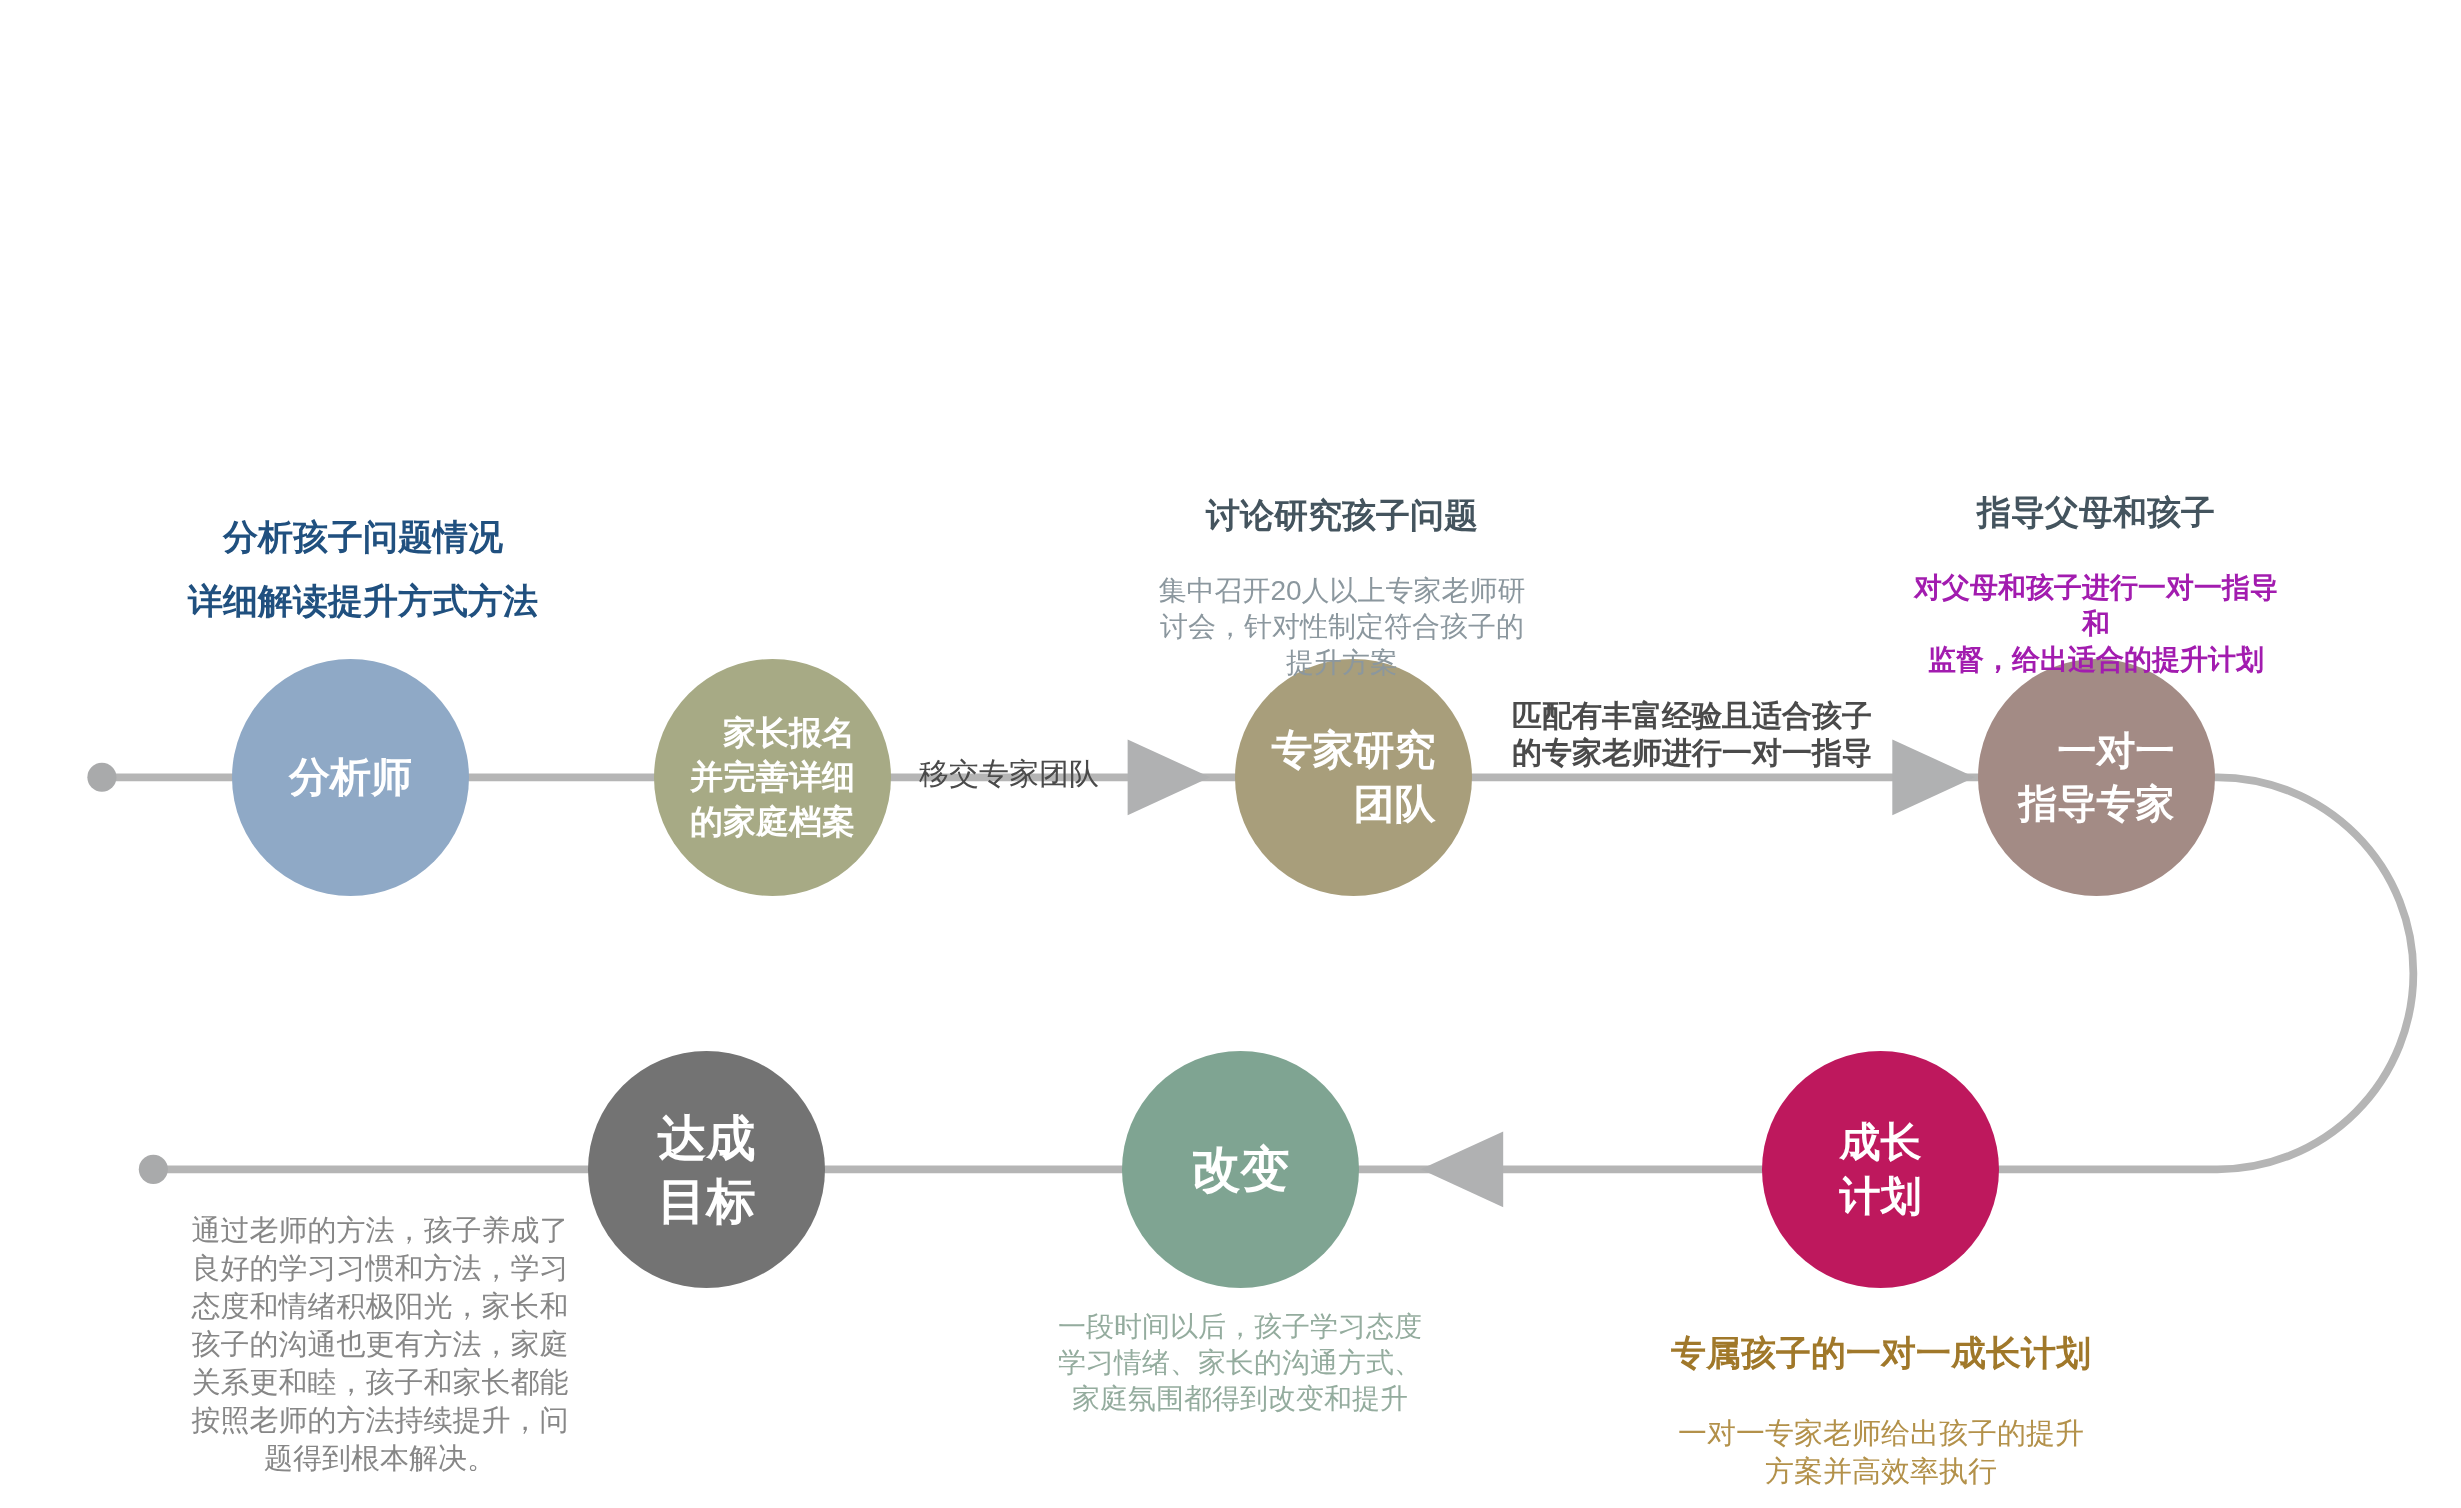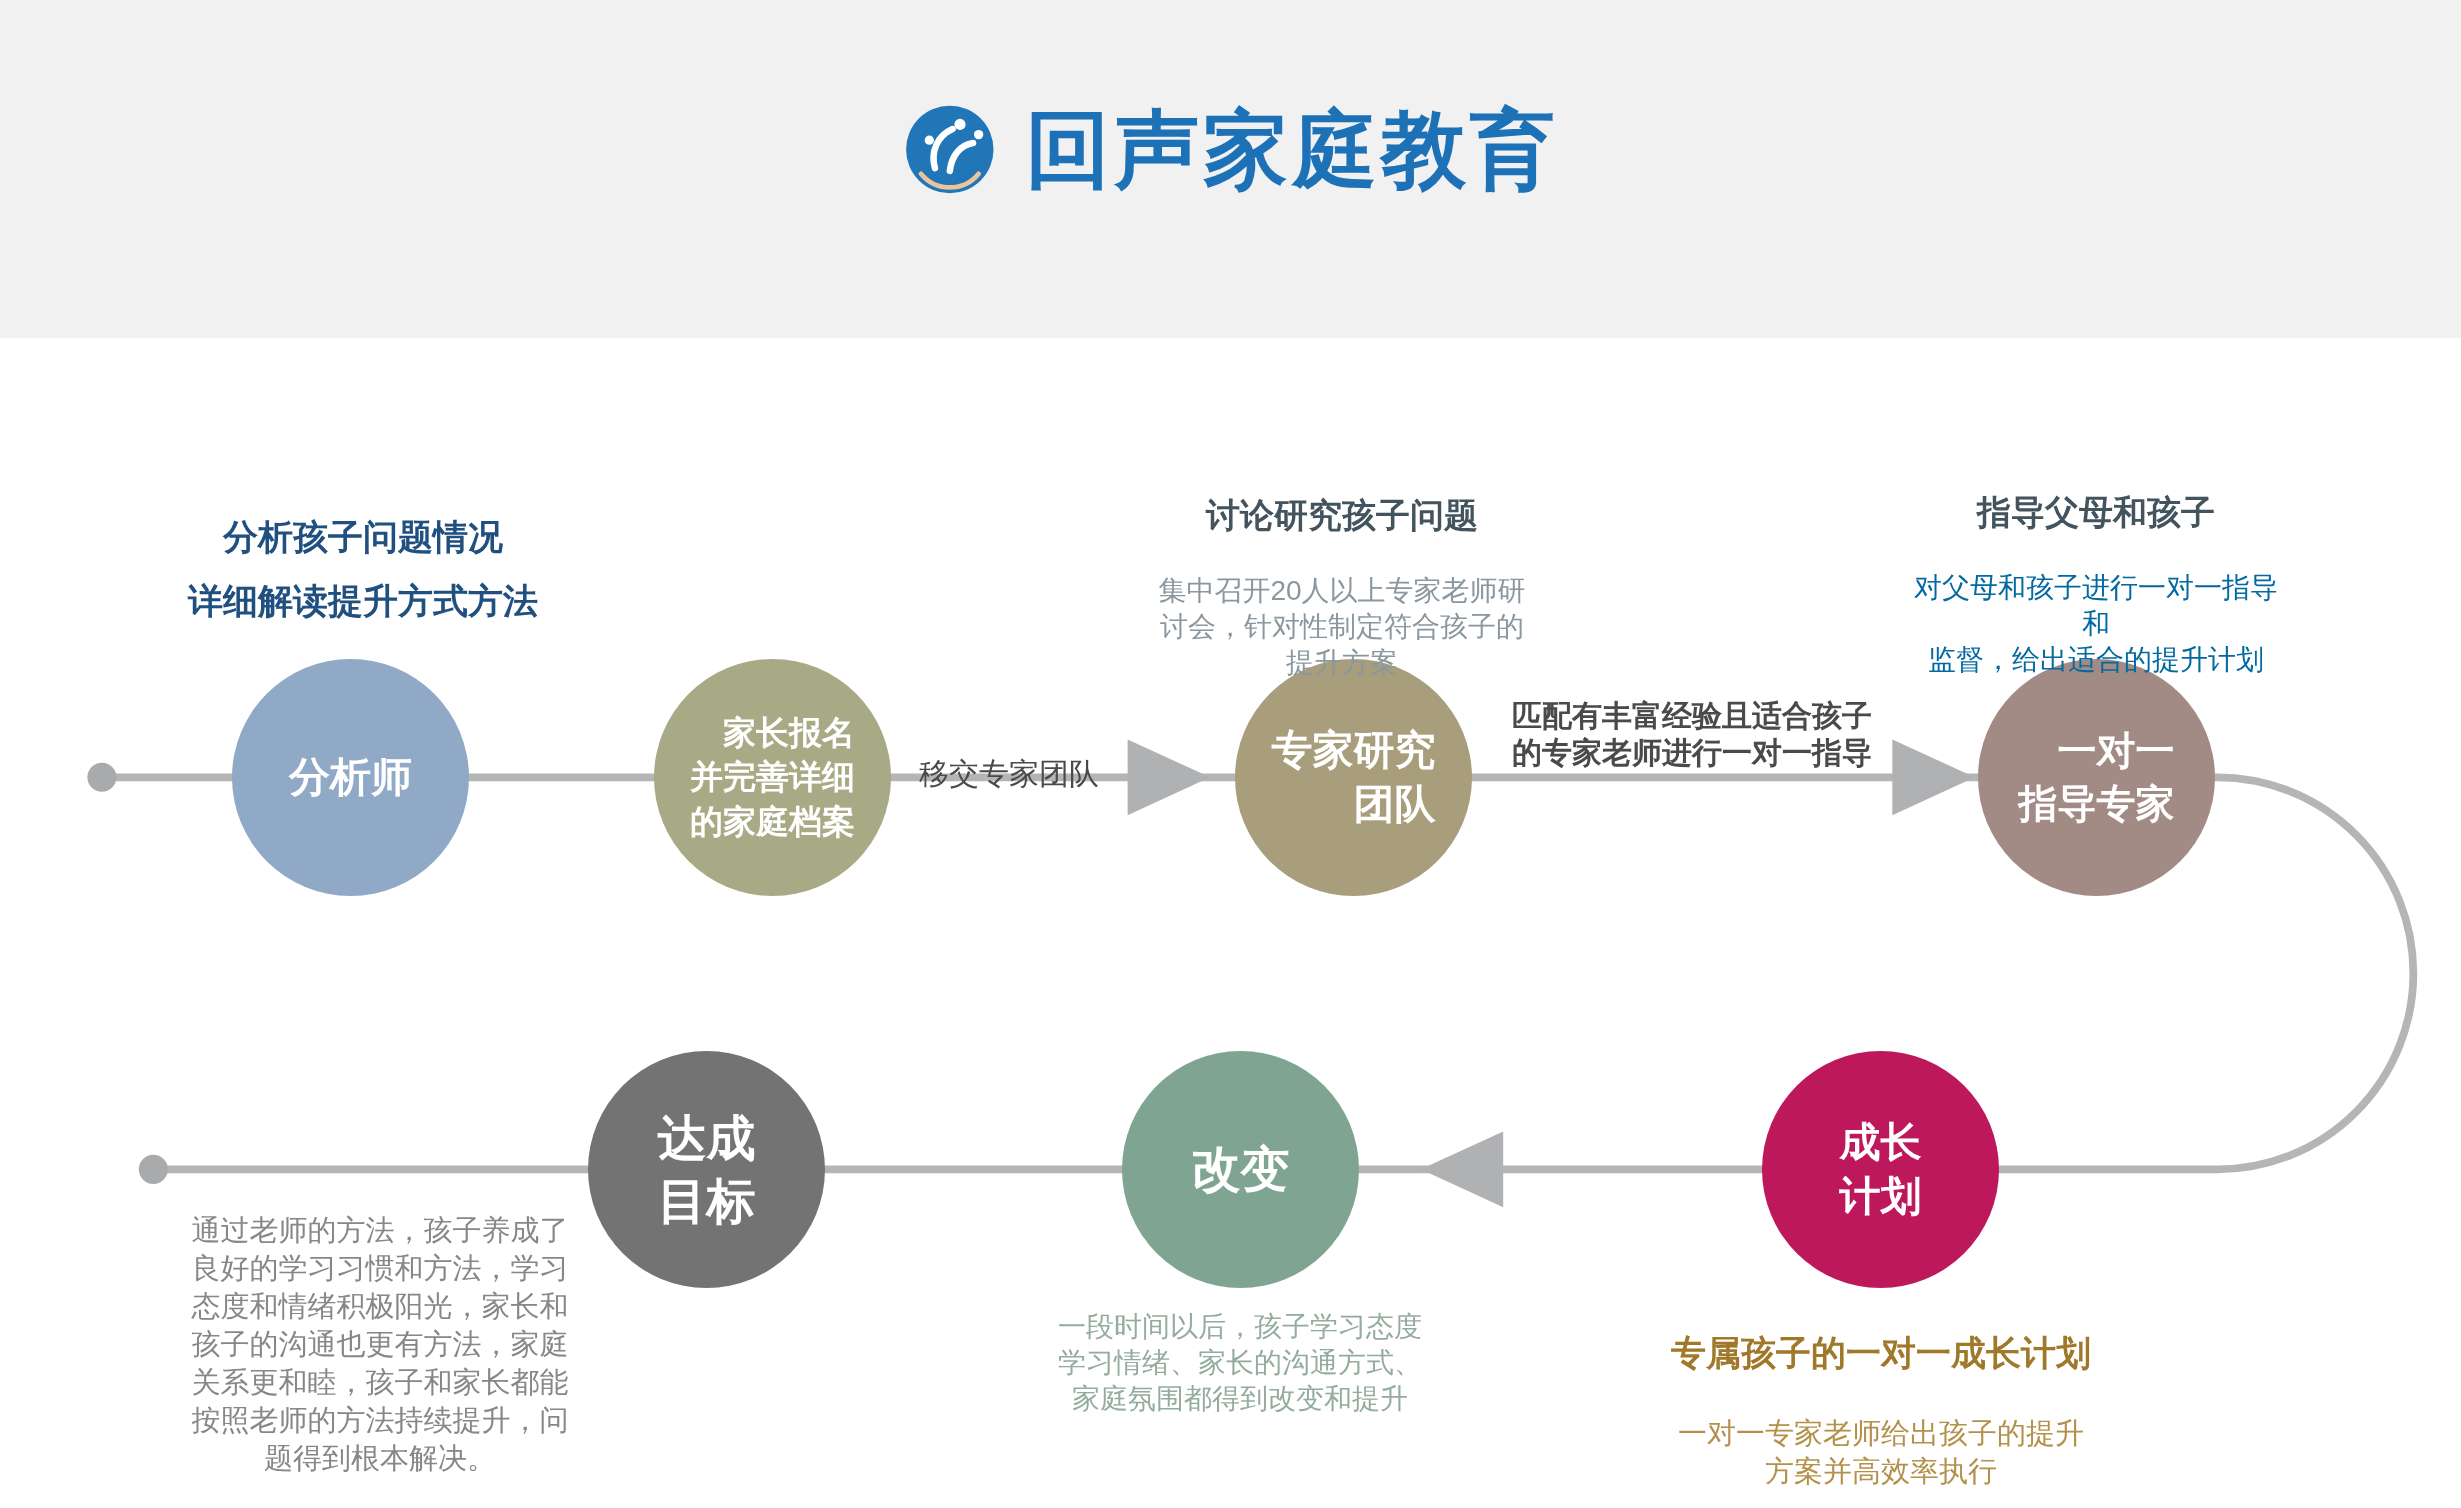--- a/index.html
+++ b/index.html
@@ -40,38 +40,20 @@
   .note-change{left:1240px;top:1309px;font-size:28px;line-height:36px;}
   .note-plan{left:1881px;top:1312px;}
   .note-plan .plan-title{font-size:35px;font-weight:700;margin-bottom:19.4px;white-space:pre-line;}
   .note-plan .plan-body{font-size:29px;line-height:38px;white-space:pre-line;}
 </style>
 </head>
 <body>
 
 <div class="stage">
 
-  <header class="topbar">
-    <div class="brand">
-      <span class="brand-icon">
-        <svg viewBox="0 0 100 100">
-          <circle cx="50" cy="50" r="47" fill="#2176b8"></circle>
-          <g stroke="#ffffff" stroke-width="7" fill="none" stroke-linecap="round">
-            <path d="M34 70 C 29 52 37 35 53 28"></path>
-            <path d="M50 73 C 52 56 62 45 75 43"></path>
-          </g>
-          <circle cx="61" cy="23" r="6" fill="#ffffff"></circle>
-          <circle cx="81" cy="34" r="5" fill="#ffffff"></circle>
-          <circle cx="28" cy="40" r="5" fill="#ffffff"></circle>
-          <path d="M19 76 A 40 40 0 0 0 81 76" stroke="#ecc49b" stroke-width="5" fill="none" stroke-linecap="round"></path>
-        </svg>
-      </span>
-      <span class="brand-name" style="color: rgb(29, 113, 182);">回声家庭教育</span>
-    </div>
-  </header>
 
   <svg class="flow-lines" width="2462" height="1509" viewBox="0 0 2537 1555">
     <path d="M 105 801 L 2285 801 A 202 202 0 0 1 2285 1205 L 158 1205" fill="none" stroke="#b5b5b5" stroke-width="8"></path>
     <circle cx="105" cy="801" r="15" fill="#a9aaab"></circle>
     <circle cx="158" cy="1205" r="15" fill="#a9aaab"></circle>
     <polygon points="1162,762 1247,801 1162,840" fill="#b0b1b2"></polygon>
     <polygon points="1950,762 2035,801 1950,840" fill="#b0b1b2"></polygon>
     <polygon points="1549,1166 1464,1205 1549,1244" fill="#b0b1b2"></polygon>
   </svg>
 
@@ -113,21 +95,21 @@
 
   <div class="note note-research">
     <div class="note-title" style="color: rgb(68, 84, 94);">讨论研究孩子问题</div>
     <div class="note-body" style="color: rgb(139, 151, 158);">集中召开20人以上专家老师研
 讨会，针对性制定符合孩子的
 提升方案</div>
   </div>
 
   <div class="note note-coach">
     <div class="note-title" style="color: rgb(68, 84, 94);">指导父母和孩子</div>
-    <div class="note-body" style="color: #0369a1;">对父母和孩子进行一对一指导和
+    <div class="note-body" style="color: #a21caf; font-weight: bold;">对父母和孩子进行一对一指导和
 监督，给出适合的提升计划</div>
   </div>
 
   <div class="note note-goal" style="color: rgb(135, 135, 135);">通过老师的方法，孩子养成了
 良好的学习习惯和方法，学习
 态度和情绪积极阳光，家长和
 孩子的沟通也更有方法，家庭
 关系更和睦，孩子和家长都能
 按照老师的方法持续提升，问
 题得到根本解决。</div>

